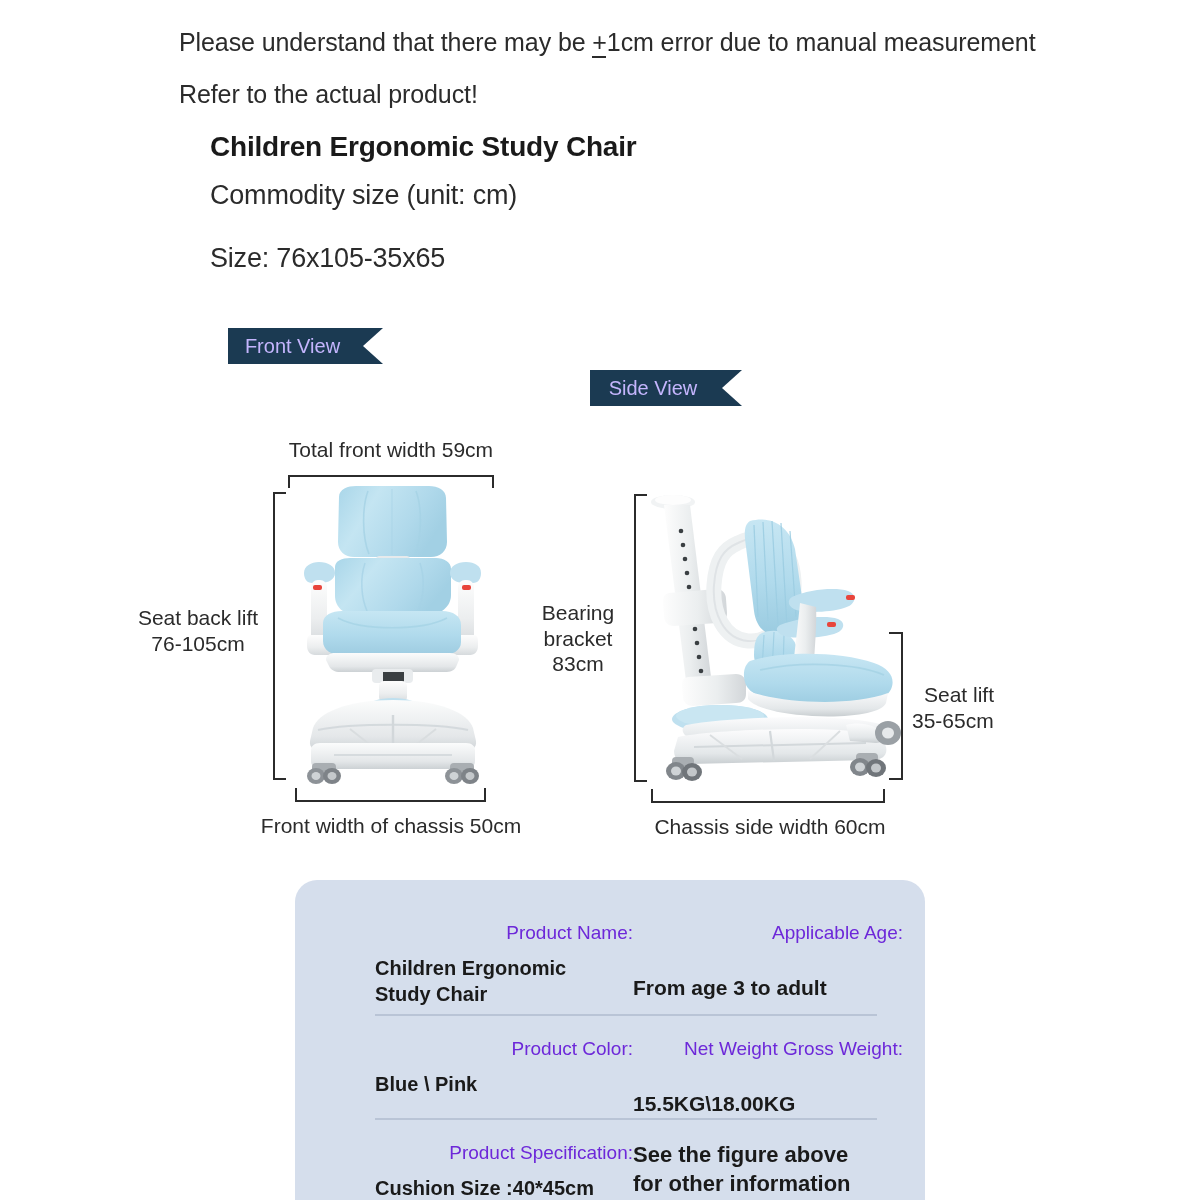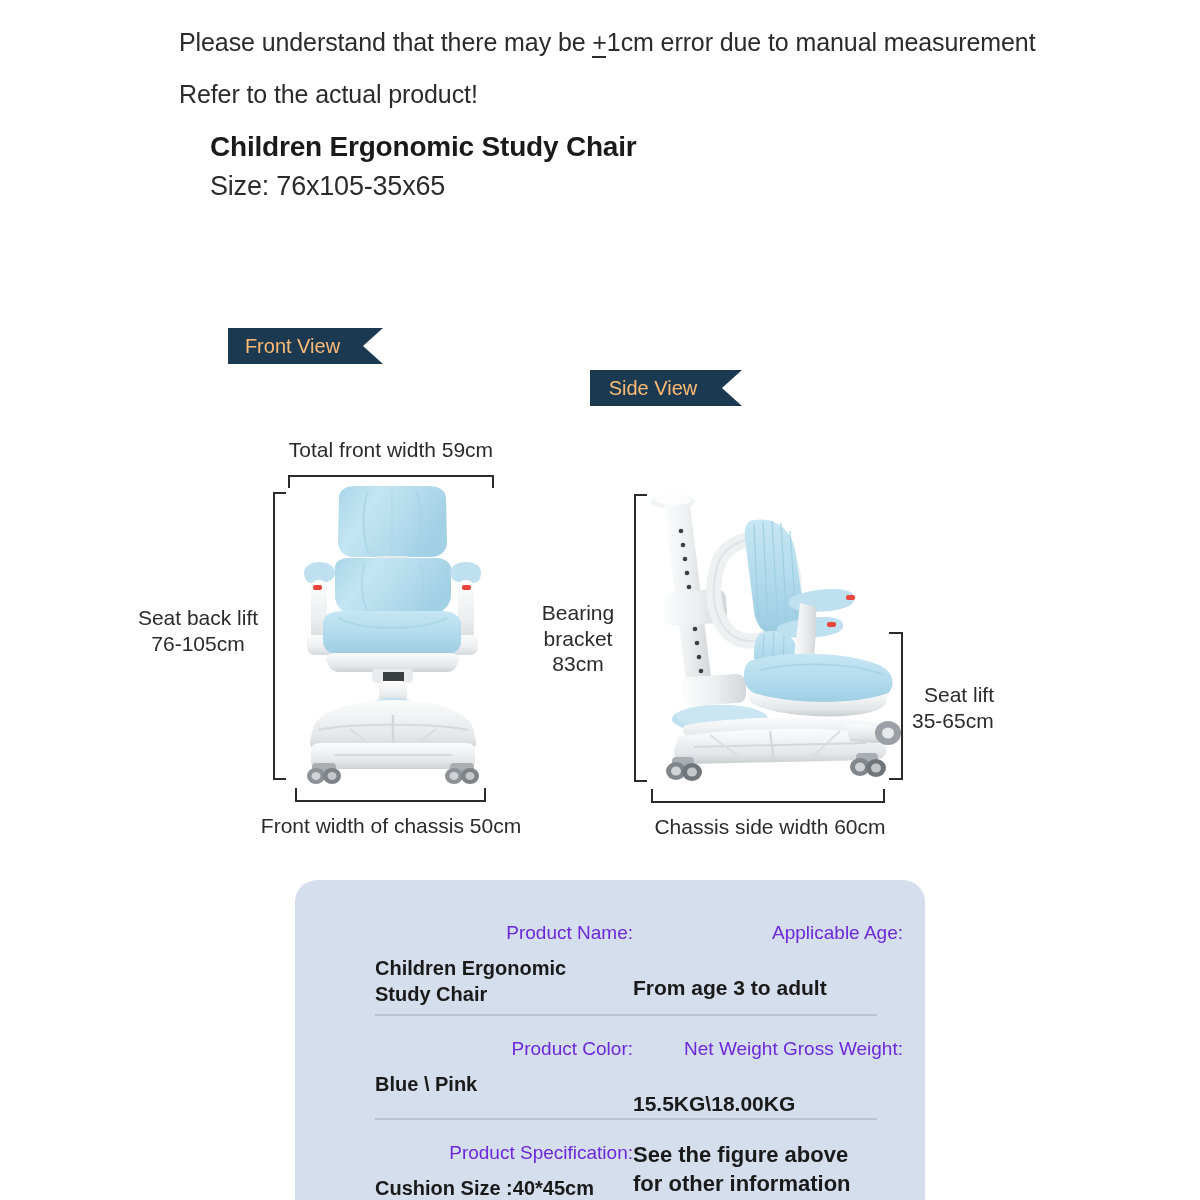--- a/index.html
+++ b/index.html
@@ -27,28 +27,28 @@
     content: ""; position: absolute; left: 0; right: 1px; bottom: -1px;
     height: 2px; background: #2b2b2b;
   }
 
   .title-block { position: absolute; left: 210px; top: 130px; }
   .prod-title {
     font-size: 28px; font-weight: bold; color: #1a1a1a;
     letter-spacing: -0.2px; line-height: 1.2;
   }
   .commodity { font-size: 27px; color: #2b2b2b; margin-top: 16px; letter-spacing: -0.2px; }
-  .sizeline  { font-size: 27px; color: #2b2b2b; margin-top: 7px; letter-spacing: -0.2px; }
+  .sizeline  { font-size: 27px; color: #2b2b2b; margin-top: 32px; letter-spacing: -0.2px; }
 
   
   .ribbon {
     position: absolute; height: 36px;
     background: #1b3a52;
     display: flex; align-items: center; justify-content: center;
-    color: #fdba74; font-size: 20px;
+    color: #c4b5fd; font-size: 20px;
     padding-right: 26px;
     clip-path: polygon(0 0, 100% 0, 100% 100%, 0 100%, 0 100%);
   }
   .ribbon::after {
     content: ""; position: absolute; right: 0; top: 0;
     width: 20px; height: 36px;
     background: #ffffff;
     clip-path: polygon(100% 0, 100% 100%, 0 50%);
   }
   .ribbon-front { left: 228px; top: 328px; width: 155px; }
@@ -105,20 +105,21 @@
 </head>
 <body>
 
 <div class="page">
 
   <div class="note note-1"><span>Please understand that there may be </span><span class="plusminus">+</span><span>1cm error due to manual measurement</span></div>
   <div class="note note-2">Refer to the actual product!</div>
 
   <div class="title-block">
     <div class="prod-title">Children Ergonomic Study Chair</div>
+    <div class="commodity">Commodity size (unit: cm)</div>
     <div class="sizeline">Size: 76x105-35x65</div>
   </div>
 
   <div class="ribbon ribbon-front">
     <span>Front View</span>
   </div>
   <div class="ribbon ribbon-side">
     <span>Side View</span>
   </div>
 

